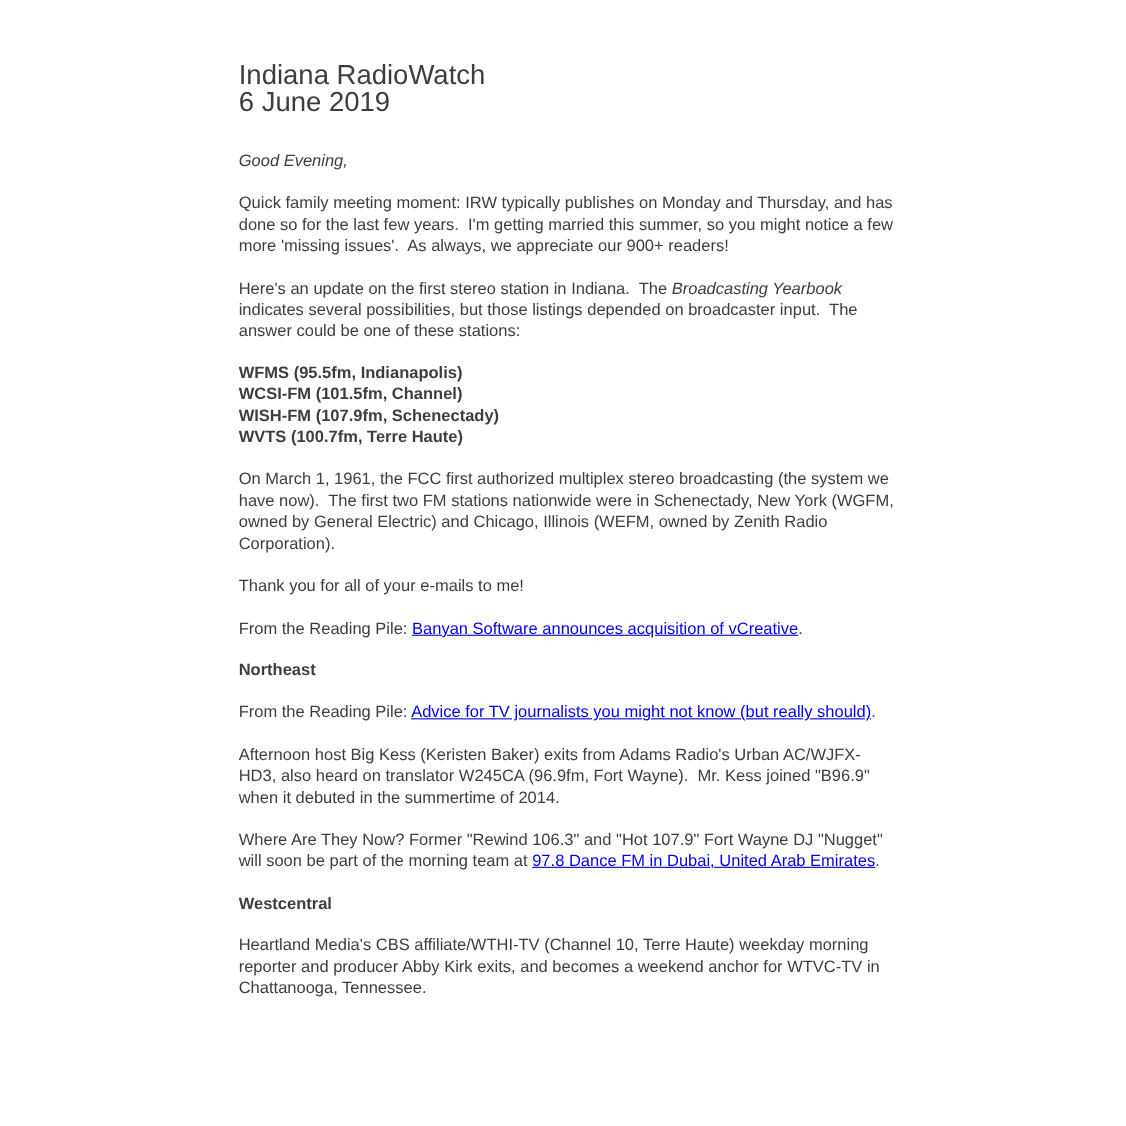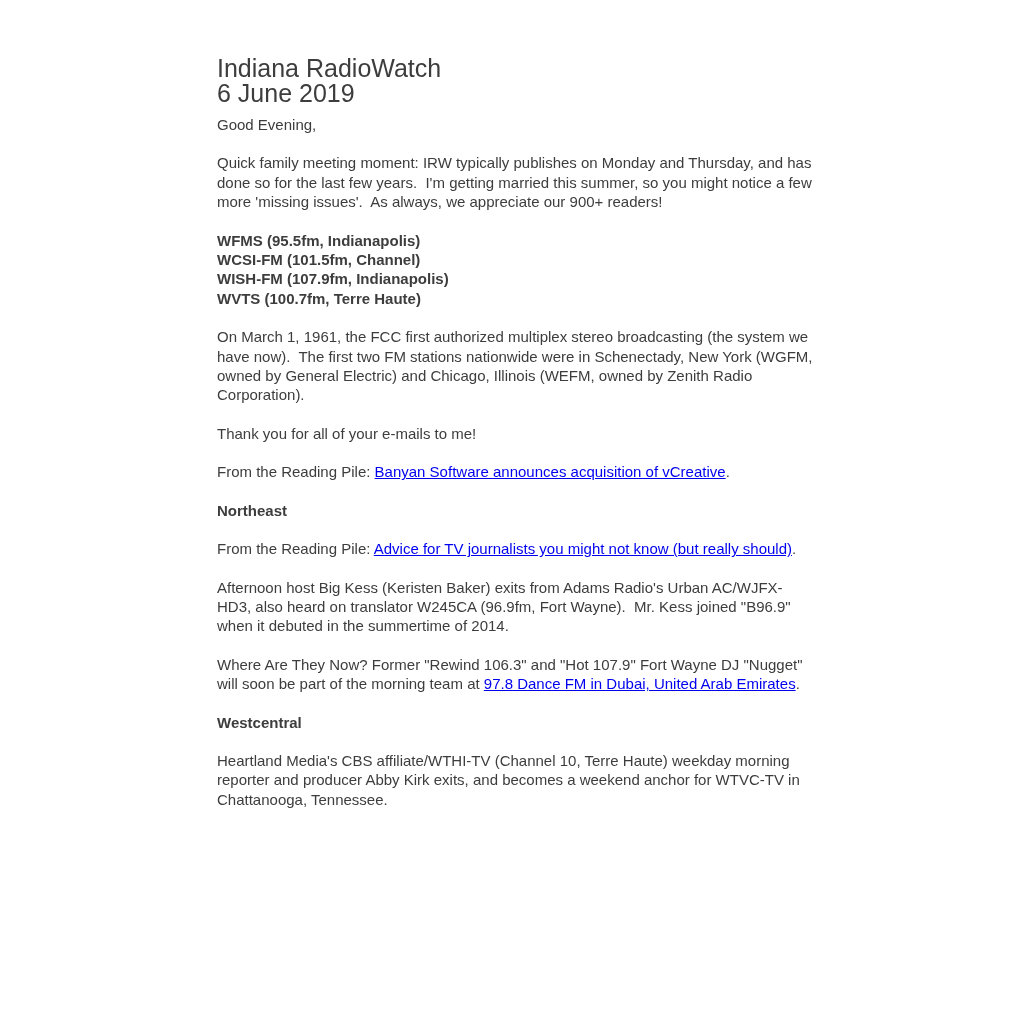--- a/index.html
+++ b/index.html
@@ -28,21 +28,21 @@
     margin: 0;
     font-weight: 400;
     color: #3d3d3d;
   }
   .block {
     font-size: 15px;
     line-height: 19.4px;
     margin: 19px 0 0 0;
     white-space: pre-wrap;
   }
-  .block:first-child { margin-top: 9px; }
+  .block:first-child { margin-top: 31px; font-style: italic; }
   .section-heading { font-weight: 700; }
   .station-list { font-weight: 700; }
   .italic { font-style: italic; }
   .bold { font-weight: 700; }
   a.inline-link {
     color: #0000ee;
     text-decoration: underline;
     cursor: pointer;
     margin-top: 16px;
   }
@@ -52,21 +52,22 @@
 
 <div class="page">
   <div class="content">
     <header>
       <p class="header-line">Indiana RadioWatch</p>
       <p class="header-line">6 June 2019</p>
     </header>
     <main>
         <p class="block"><span>Good Evening,</span></p>
         <p class="block"><span>Quick family meeting moment: IRW typically publishes on Monday and Thursday, and has done so for the last few years.  I'm getting married this summer, so you might notice a few more 'missing issues'.  As always, we appreciate our 900+ readers!</span></p>
-        <p class="block station-list"><span>WFMS (95.5fm, Indianapolis)</span><br><span>WCSI-FM (101.5fm, Channel)</span><br><span>WISH-FM (107.9fm, Indianapolis)</span><br><span>WVTS (100.7fm, Terre Haute)</span></p>
+        <p class="block"><span>Here's an update on the first stereo station in Indiana.  The </span><span class="italic">Broadcasting Yearbook</span><span> indicates several possibilities, but those listings depended on broadcaster input.  The answer could be one of these stations:</span></p>
+        <p class="block station-list"><span>WFMS (95.5fm, Indianapolis)</span><br><span>WCSI-FM (101.5fm, Channel)</span><br><span>WISH-FM (107.9fm, Schenectady)</span><br><span>WVTS (100.7fm, Terre Haute)</span></p>
         <p class="block"><span>On March 1, 1961, the FCC first authorized multiplex stereo broadcasting (the system we have now).  The first two FM stations nationwide were in Schenectady, New York (WGFM, owned by General Electric) and Chicago, Illinois (WEFM, owned by Zenith Radio Corporation).</span></p>
         <p class="block"><span>Thank you for all of your e-mails to me!</span></p>
         <p class="block"><span>From the Reading Pile: </span><a class="inline-link" href="#">Banyan Software announces acquisition of vCreative</a><span>.</span></p>
         <p class="block section-heading"><span class="bold">Northeast</span></p>
         <p class="block"><span>From the Reading Pile: </span><a class="inline-link" href="#">Advice for TV journalists you might not know (but really should)</a><span>.</span></p>
         <p class="block"><span>Afternoon host Big Kess (Keristen Baker) exits from Adams Radio's Urban AC/WJFX-HD3, also heard on translator W245CA (96.9fm, Fort Wayne).  Mr. Kess joined "B96.9" when it debuted in the summertime of 2014.</span></p>
         <p class="block"><span>Where Are They Now? Former "Rewind 106.3" and "Hot 107.9" Fort Wayne DJ "Nugget" will soon be part of the morning team at </span><a class="inline-link" href="#">97.8 Dance FM in Dubai, United Arab Emirates</a><span>.</span></p>
         <p class="block section-heading"><span class="bold">Westcentral</span></p>
         <p class="block"><span>Heartland Media's CBS affiliate/WTHI-TV (Channel 10, Terre Haute) weekday morning reporter and producer Abby Kirk exits, and becomes a weekend anchor for WTVC-TV in Chattanooga, Tennessee.</span></p>
       </main>

